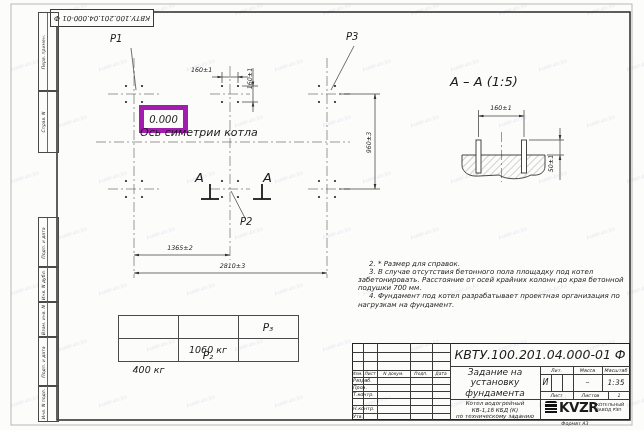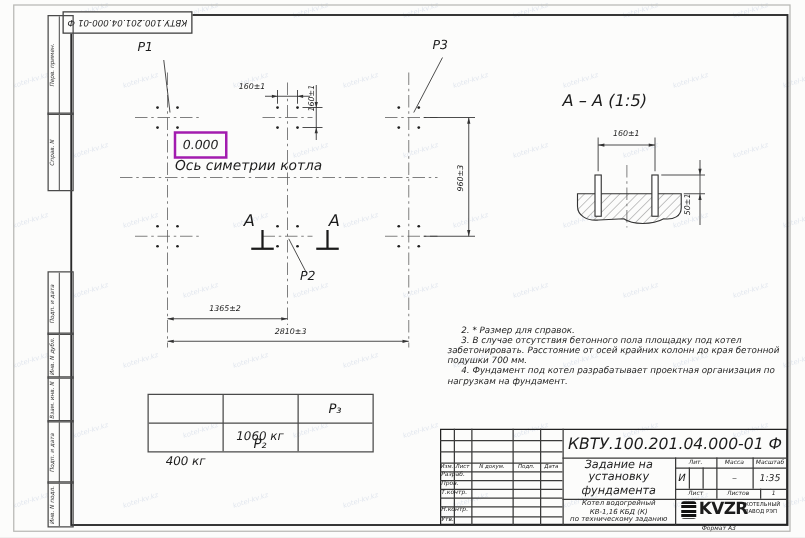--- a/index.html
+++ b/index.html
@@ -229,21 +229,21 @@
   </div>
   <div class="vcell" style="left:38px;top:385px;width:19px;height:35px;">
     <span class="lbl">Инв. N подл.</span>
       <div class="dvd"></div>
   </div>
 
   <div class="abs txt it nw" style="left:110px;top:33px;font-size:10px;">P1</div>
   <div class="abs txt it nw" style="left:346px;top:31px;font-size:10px;">P3</div>
   <div class="abs txt it nw" style="left:240px;top:216px;font-size:10px;">P2</div>
 
-  <div class="abs txt ctr it" style="left:139px;top:105px;width:39px;height:18px;border:2px solid #a21caf;font-size:10px;background:#fcfcfb;">0.000</div>
+  <div class="abs txt ctr it" style="left:139px;top:105px;width:39px;height:18px;border:5px solid #a21caf;font-size:10px;background:#fcfcfb;">0.000</div>
   <div class="abs txt it nw" style="left:140px;top:126px;font-size:11px;">Ось симетрии котла</div>
 
   <div class="abs txt it nw" style="left:191px;top:66px;font-size:6.3px;">160±1</div>
   <div class="abs txt ctr rotwrap" style="left:232px;top:73px;width:36px;height:10px;">
     <span class="it nw rot90" style="font-size:6.3px;">160±1</span>
   </div>
   <div class="abs txt ctr rotwrap" style="left:351px;top:137px;width:36px;height:10px;">
     <span class="it nw rot90" style="font-size:6.3px;">960±3</span>
   </div>
   <div class="abs txt ctr it" style="left:155px;top:244px;width:50px;font-size:6.3px;">1365±2</div>

